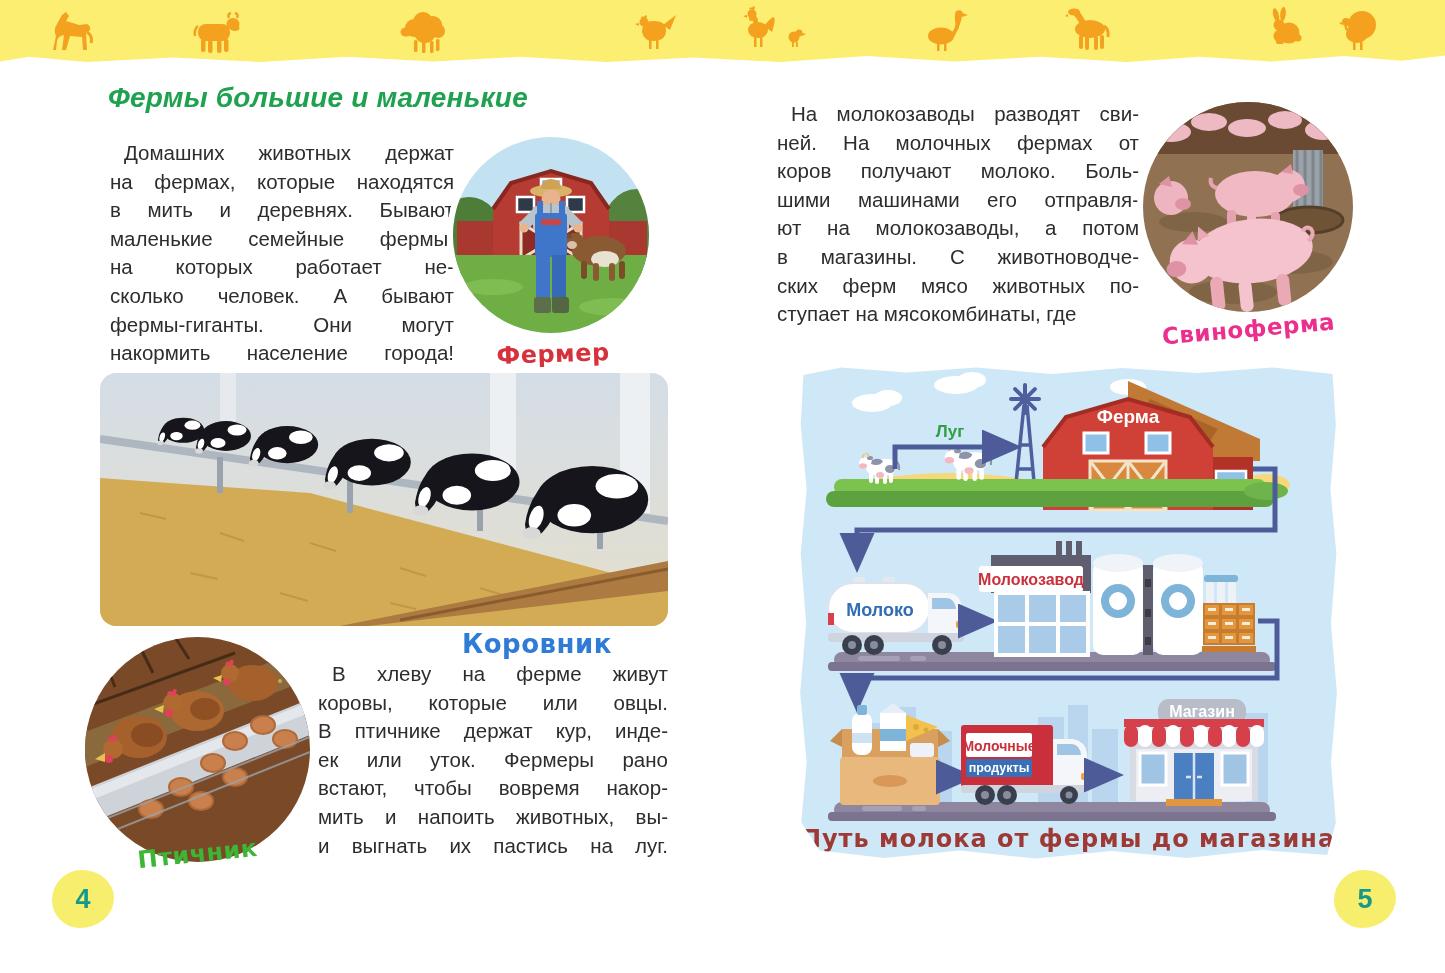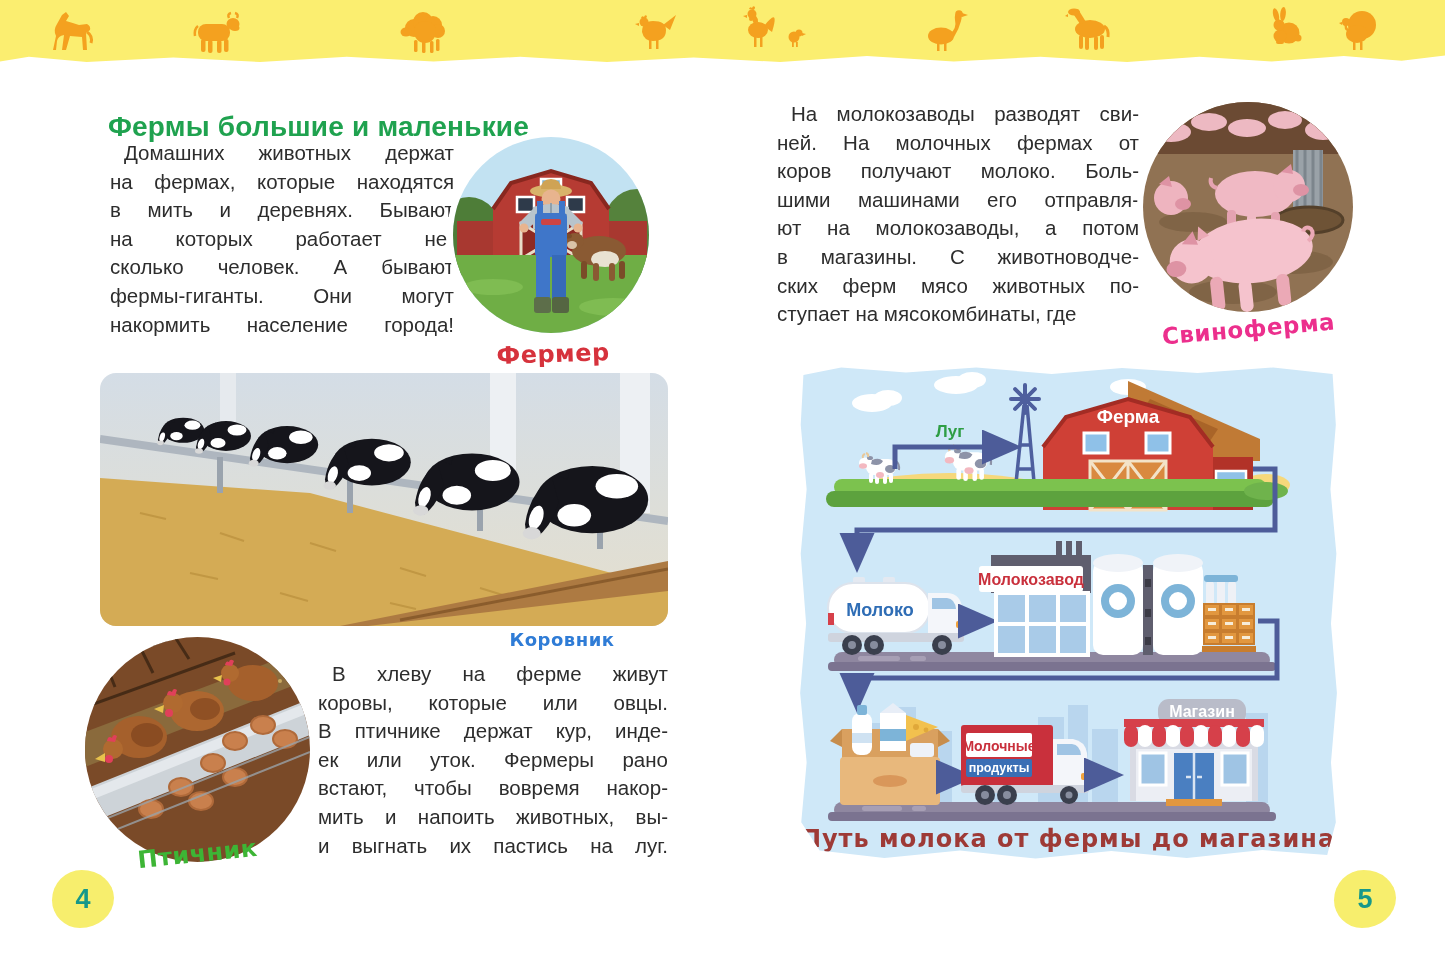--- a/index.html
+++ b/index.html
@@ -6,42 +6,42 @@
   .page{position:relative;width:1445px;height:973px;background:#fff;overflow:hidden;
         font-family:"Liberation Sans",sans-serif;}
   .abs{position:absolute;}
 
   
   .banner{left:0;top:0;width:1445px;height:66px;background:#fbee70;
     clip-path:polygon(0 0,100% 0,100% 84%,97% 92%,93% 85%,88% 93%,83% 86%,78% 94%,72% 86%,66% 93%,60% 85%,54% 94%,48% 87%,42% 94%,36% 86%,30% 93%,24% 86%,18% 94%,12% 87%,6% 94%,2% 86%,0 93%);}
   .banner svg{display:block;}
 
   
-  .heading{left:108px;top:111px;width:560px;font-size:28px;font-weight:bold;color:#1fa24f;letter-spacing:.2px;}
+  .heading{left:108px;top:82px;width:560px;font-size:28px;font-weight:bold;color:#1fa24f;letter-spacing:.2px;font-style:italic;}
   .para{color:#2d2d2d;font-size:20.5px;line-height:28.6px;}
   .para .line{text-align:justify;text-align-last:justify;white-space:normal;}
   .para .line:first-child{text-indent:14px;}
   .para.last-left .line:last-child{text-align-last:left;}
   .p1{left:110px;top:139px;width:344px;}
   .p2{left:318px;top:660px;width:350px;}
   .p3{left:777px;top:100px;width:362px;}
 
   
   .circle{border-radius:50%;overflow:hidden;box-shadow:0 0 0 6px #fff;}
   .fig-farmer{left:453px;top:137px;width:196px;height:196px;}
   .fig-chicken{left:85px;top:637px;width:225px;height:225px;}
   .fig-pigs{left:1143px;top:102px;width:210px;height:210px;}
 
   
   .fig-cowbarn{left:100px;top:373px;width:568px;height:253px;border-radius:16px;overflow:hidden;box-shadow:0 0 0 6px #fff;}
 
   
   .hand{font-family:"DejaVu Sans",sans-serif;font-weight:bold;letter-spacing:.5px;text-align:center;}
   .lbl-farmer{left:455px;top:340px;width:196px;font-size:24px;color:#d6323c;transform:rotate(-2deg);}
-  .lbl-korovnik{left:462px;top:629px;width:200px;font-size:18px;color:#2f7cd6;text-align:center;}
+  .lbl-korovnik{left:462px;top:629px;width:200px;font-size:26px;color:#2f7cd6;text-align:left;}
   .lbl-ptichnik{left:95px;top:840px;width:205px;font-size:24px;color:#3db535;transform:rotate(-6deg);}
   .lbl-pigfarm{left:1146px;top:316px;width:205px;font-size:23px;color:#ec2f8d;transform:rotate(-5deg);}
 
   
   .infographic{left:798px;top:365px;width:540px;height:497px;background:#cfe8f8;
     clip-path:polygon(1% 2%,8% .5%,20% 1.5%,33% .5%,47% 1.8%,60% .6%,74% 1.6%,88% .5%,99% 1.8%,99.6% 12%,98.6% 25%,99.7% 38%,98.7% 52%,99.8% 66%,98.7% 80%,99.6% 92%,98% 98.6%,86% 97.6%,72% 99.2%,58% 97.8%,44% 99.3%,30% 97.7%,16% 99.2%,4% 97.7%,.6% 92%,1.6% 80%,.4% 66%,1.5% 52%,.5% 38%,1.6% 25%,.5% 12%);}
   .infographic>svg{position:absolute;left:0;top:0;}
   .info-caption{position:absolute;left:0;top:460px;width:540px;text-align:center;
     font-family:"DejaVu Sans",sans-serif;font-weight:bold;font-size:24px;color:#9e3a36;letter-spacing:1px;}
 
@@ -163,20 +163,21 @@
       </g>
     </svg>
   </div>
 
   <h1 class="abs heading" style="margin:0;">Фермы большие и маленькие</h1>
 
   <div class="abs para p1">
       <div class="line">Домашних животных держат</div>
       <div class="line">на фермах, которые находятся</div>
       <div class="line">в мить и деревнях. Бывают</div>
+      <div class="line">маленькие семейные фермы,</div>
       <div class="line">на которых работает не-</div>
       <div class="line">сколько человек. А бывают</div>
       <div class="line">фермы-гиганты. Они могут</div>
       <div class="line">накормить население города!</div>
     </div>
 
   <figure class="abs circle fig-farmer" style="margin:0;">
     <svg width="196" height="196" viewBox="0 0 196 196">
       <rect width="196" height="196" fill="#c2e2f2"></rect>
       <ellipse cx="16" cy="100" rx="34" ry="40" fill="#4e7d38"></ellipse>

